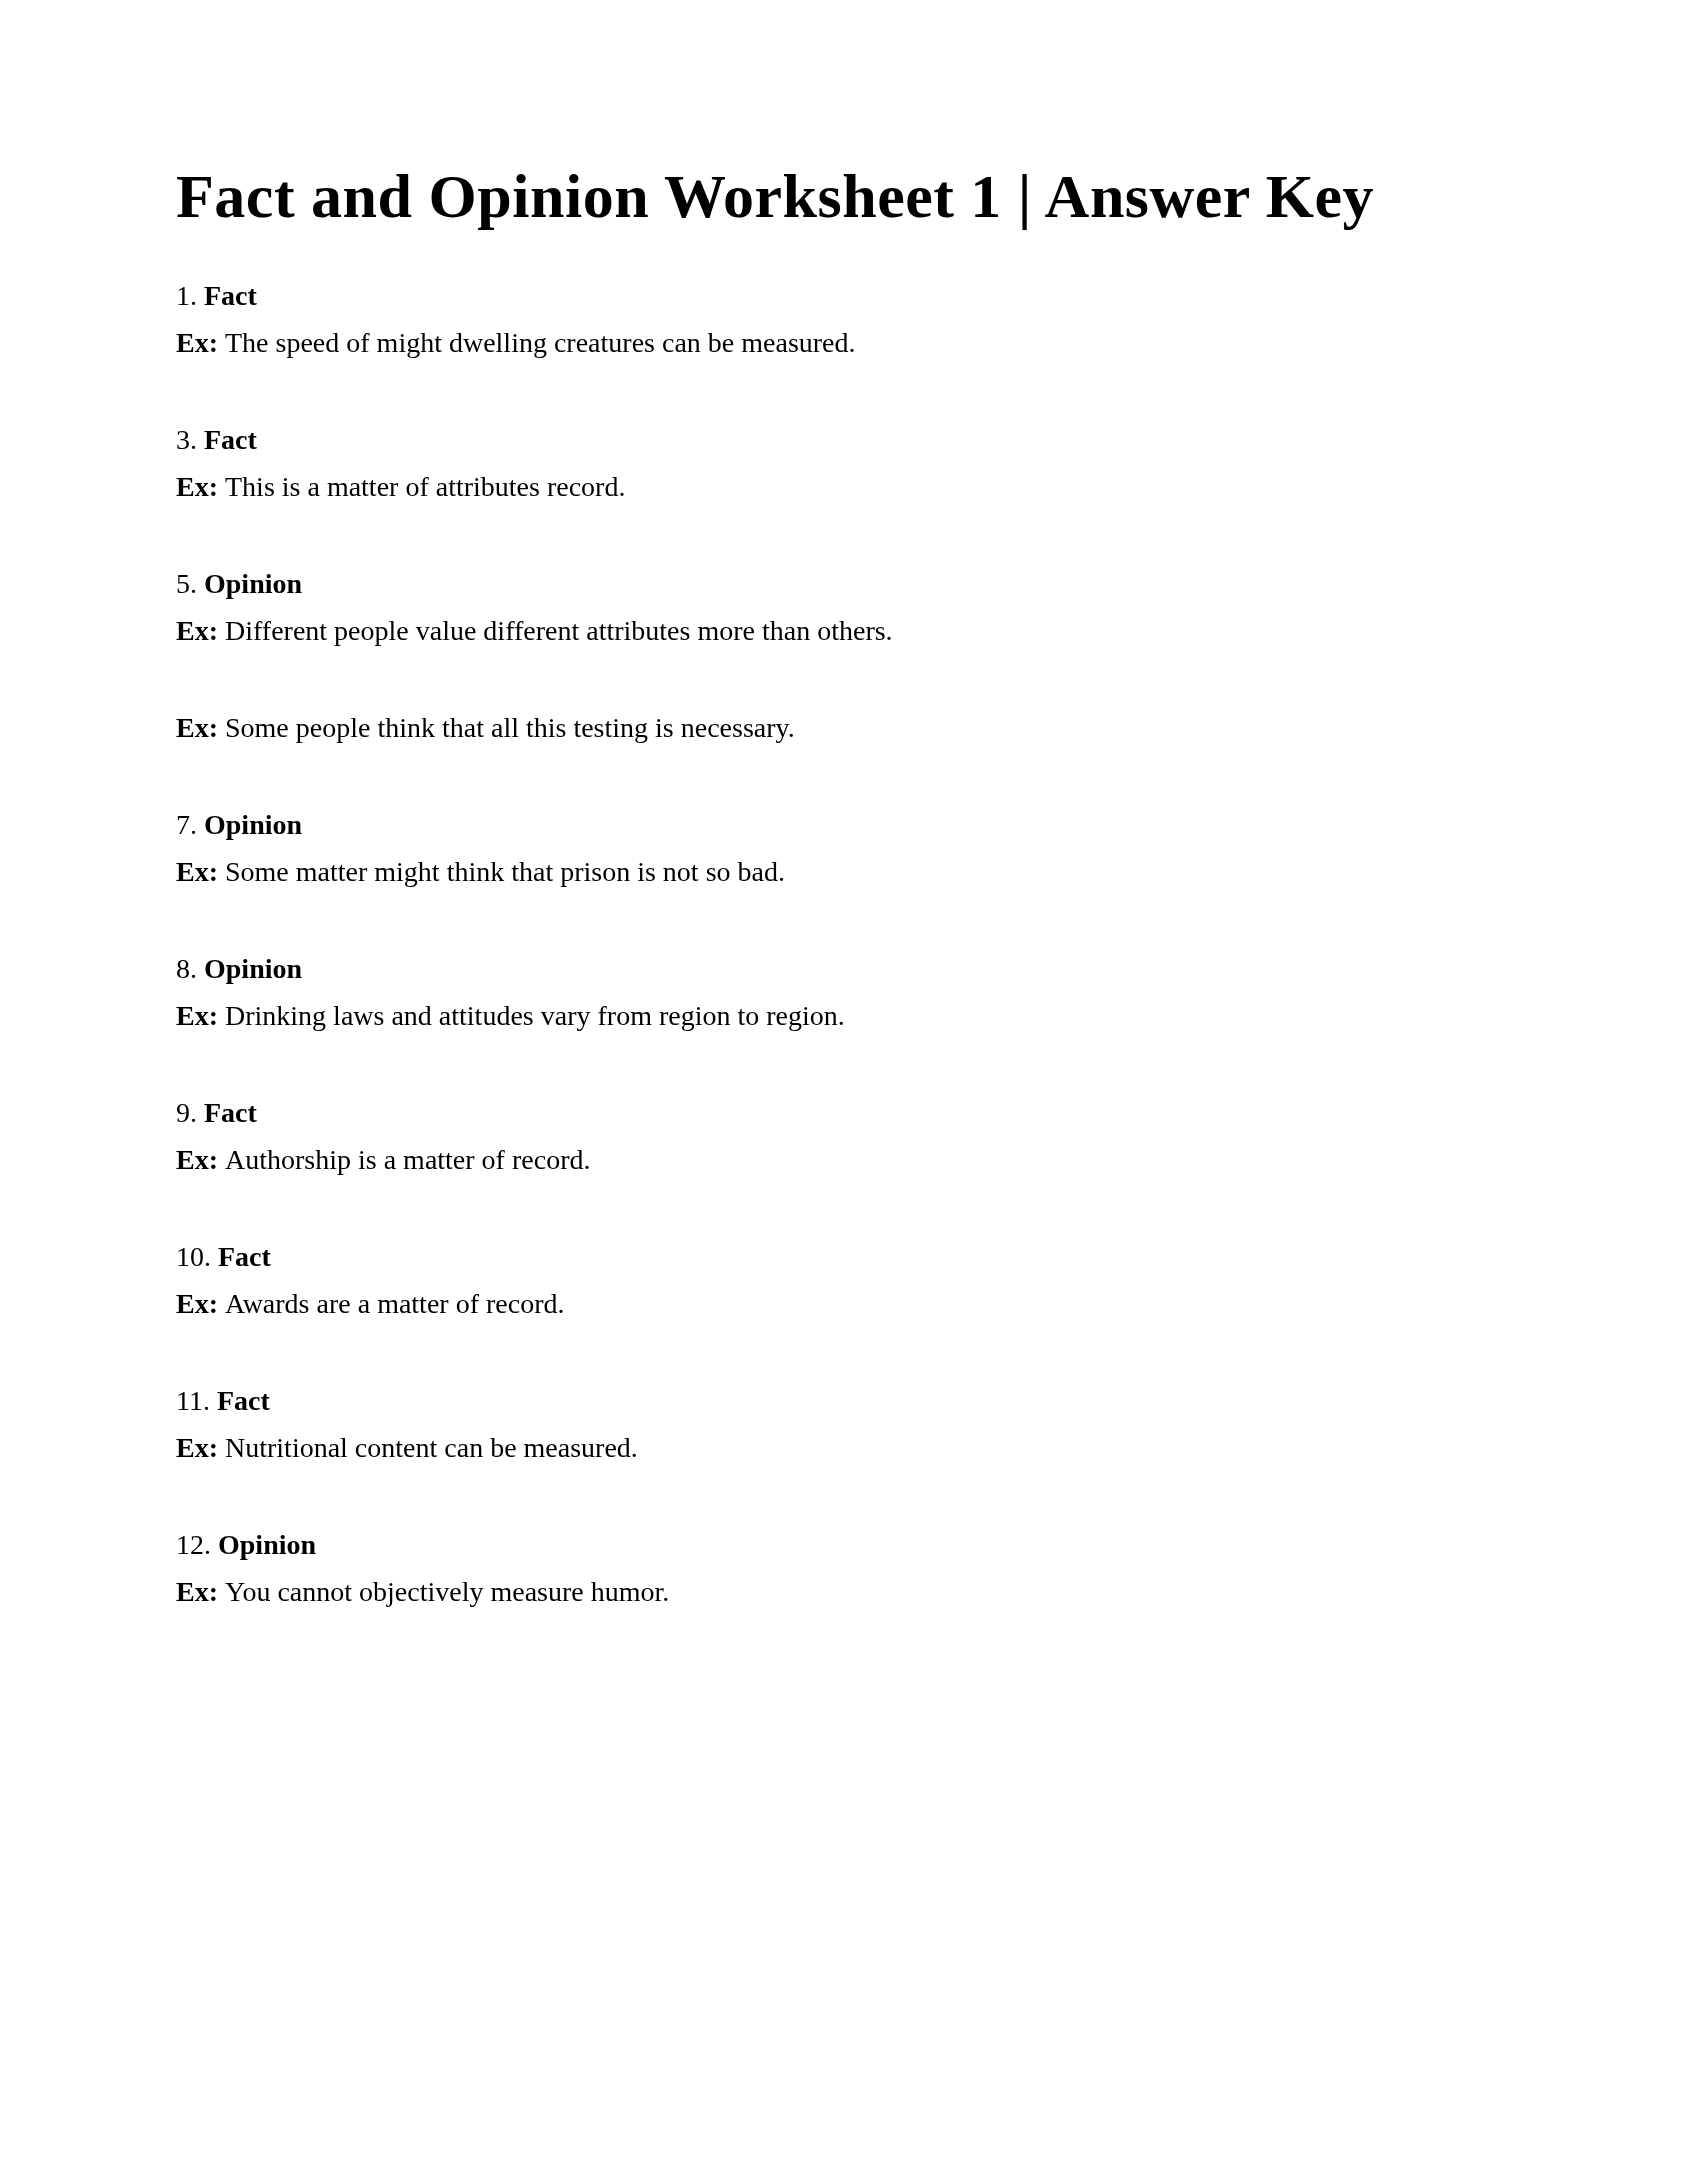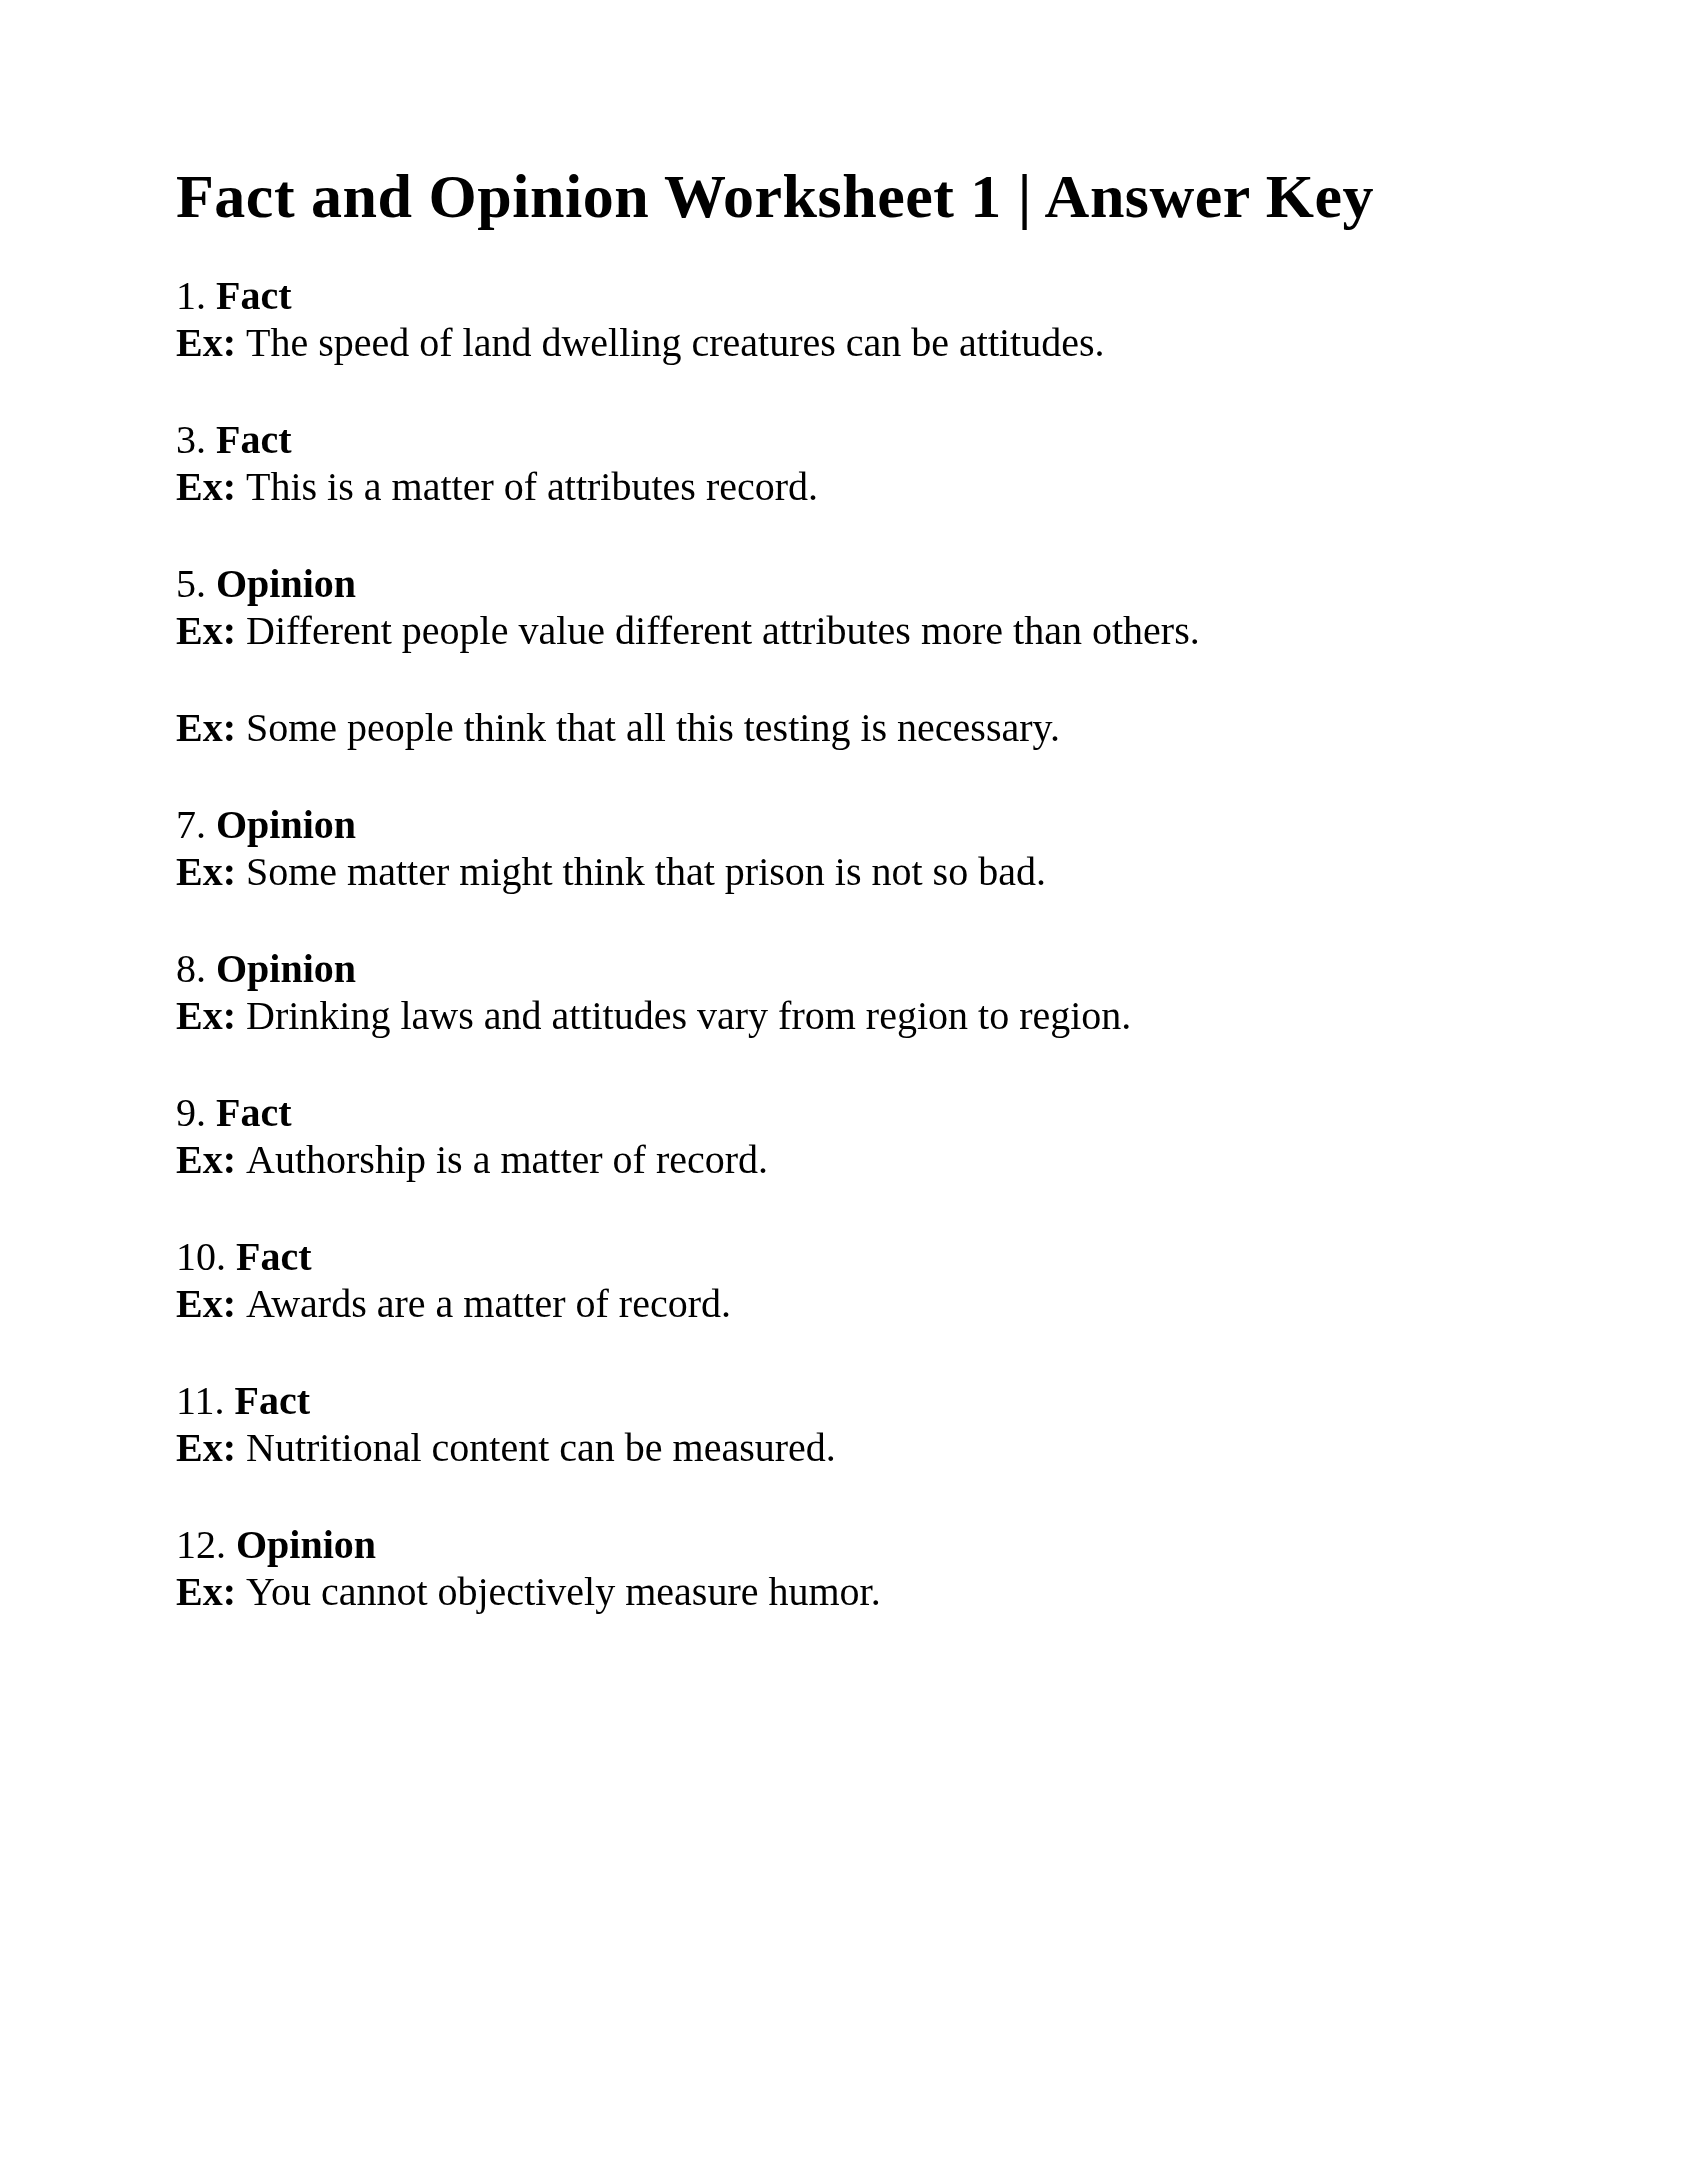--- a/index.html
+++ b/index.html
@@ -24,21 +24,21 @@
     font-size: 62px;
     font-weight: bold;
     line-height: 1.15;
     letter-spacing: 0.5px;
     white-space: nowrap;
   }
   .item {
     margin: 0 0 50px 0;
   }
   .label-line, .ex-line {
-    font-size: 40px;
+    font-size: 28px;
     line-height: 47px;
     white-space: nowrap;
   }
   .num {
     font-weight: normal;
   }
   .answer {
     font-weight: bold;
   }
   .ex {
@@ -50,21 +50,21 @@
 </style>
 </head>
 <body>
 
 <div class="canvas">
   <div class="content">
     <h1 class="title">Fact and Opinion Worksheet 1 | Answer Key</h1>
     <div class="items">
   <div class="item">
     <div class="label-line"><span class="num">1.</span><span>&nbsp;</span><span class="answer">Fact</span></div>
-    <div class="ex-line"><span class="ex">Ex:</span><span>&nbsp;</span><span class="example">The speed of land dwelling creatures can be attitudes.</span></div>
+    <div class="ex-line"><span class="ex">Ex:</span><span>&nbsp;</span><span class="example">The speed of might dwelling creatures can be measured.</span></div>
   </div>
 
 
   <div class="item">
     <div class="label-line"><span class="num">3.</span><span>&nbsp;</span><span class="answer">Fact</span></div>
     <div class="ex-line"><span class="ex">Ex:</span><span>&nbsp;</span><span class="example">This is a matter of attributes record.</span></div>
   </div>
 
 
   <div class="item">

